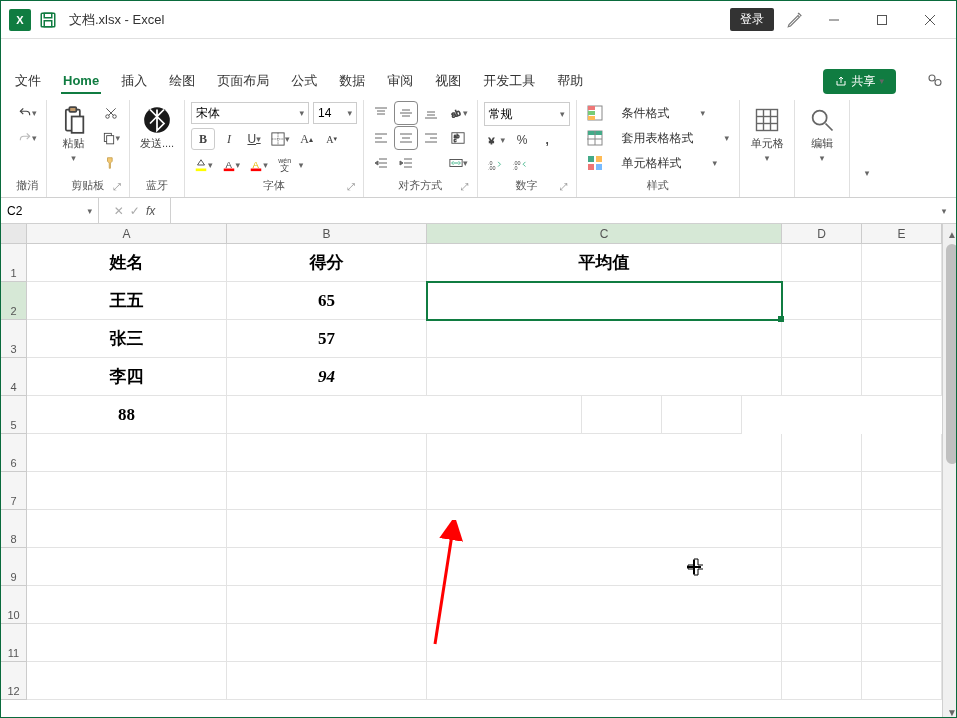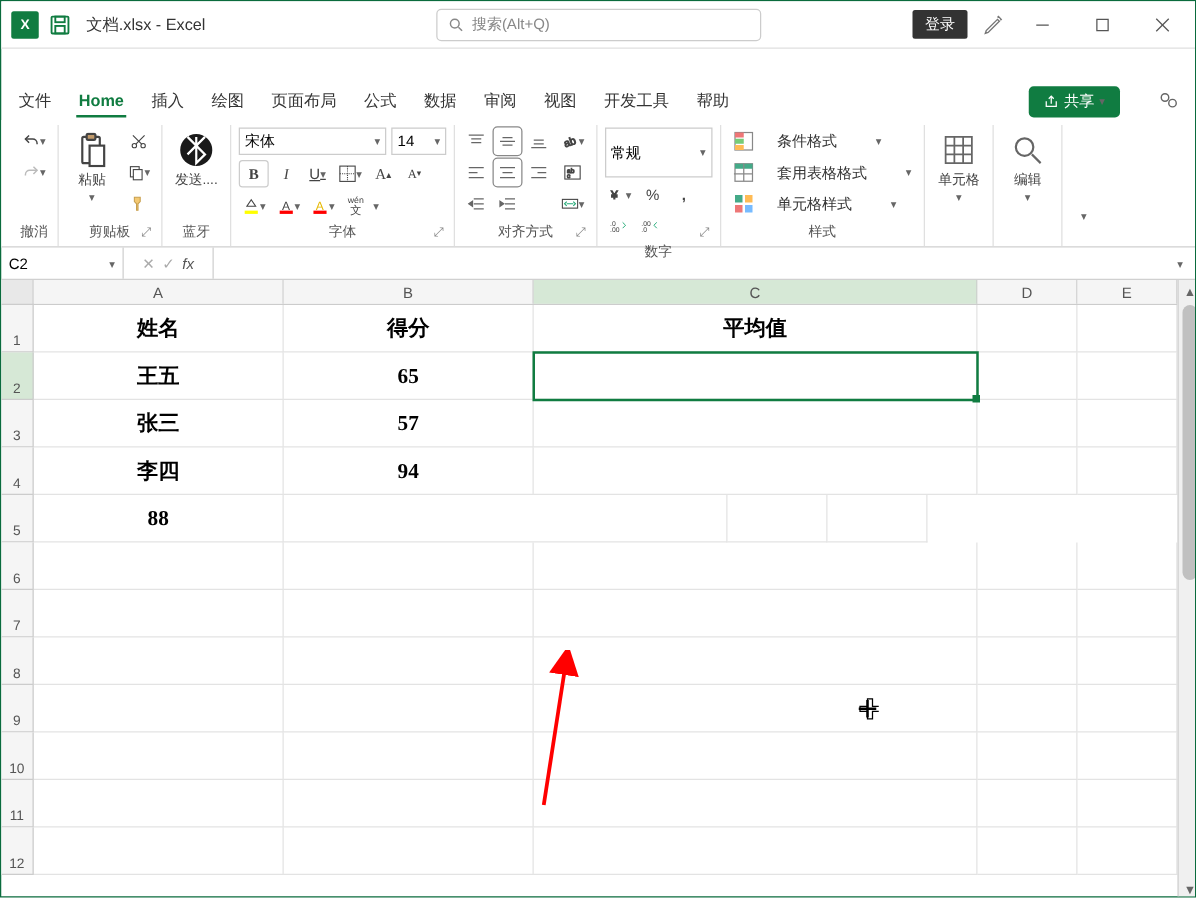--- a/index.html
+++ b/index.html
@@ -37,21 +37,21 @@
 .rb-btn svg { width: 14px; height: 14px; }
 .rb-big { width: 42px; display: flex; flex-direction: column; align-items: center; gap: 2px; font-size: 11px; color: #444; cursor: pointer; padding: 4px 2px; border-radius: 4px; }
 .rb-big svg { width: 28px; height: 28px; }
 .rb-big .caret { font-size: 9px; color: #666; }
 
 .font-row { display: flex; gap: 4px; align-items: flex-start; }
 .font-select { width: 118px; height: 22px; border: 1px solid #ccc; font-size: 12px; padding: 0 4px; display: flex; align-items: center; justify-content: space-between; background: #fff; }
 .size-select { width: 44px; height: 22px; border: 1px solid #ccc; font-size: 12px; padding: 0 4px; display: flex; align-items: center; justify-content: space-between; background: #fff; }
 .caret-sm { font-size: 9px; color: #666; }
 
-.numfmt-select { width: 86px; height: 40px; border: 1px solid #ccc; font-size: 12px; padding: 0 4px; display: flex; align-items: center; justify-content: space-between; background: #fff; }
+.numfmt-select { width: 86px; height: 24px; border: 1px solid #ccc; font-size: 12px; padding: 0 4px; display: flex; align-items: center; justify-content: space-between; background: #fff; }
 
 .styles-col .rb-line { display: flex; align-items: center; gap: 19px; font-size: 12px; color: #333; height: 22px; cursor: pointer; padding: 0 4px; }
 .styles-col .rb-line svg { width: 16px; height: 16px; }
 .styles-col .rb-line .caret-sm { margin-left: 12px; }
 
 
 .fx-bar { height: 26px; border-bottom: 1px solid #d0d0d0; display: flex; align-items: stretch; }
 .name-box { width: 98px; border-right: 1px solid #d0d0d0; display: flex; align-items: center; padding: 0 6px; font-size: 12px; justify-content: space-between; }
 .fx-ctrls { width: 72px; display: flex; align-items: center; justify-content: center; gap: 6px; color: #aaa; font-size: 12px; border-right: 1px solid #d0d0d0; }
 .fx-ctrls .fx { font-style: italic; color: #555; }
@@ -91,27 +91,20 @@
 <body>
 
 <div class="titlebar">
   <div class="app-icon">X</div>
   <svg class="save-icon" viewBox="0 0 24 24" fill="none" stroke="#107c41" stroke-width="2">
       <rect x="3" y="3" width="18" height="18" rx="1"></rect>
       <rect x="7" y="3" width="10" height="6"></rect>
       <rect x="7" y="13" width="10" height="8"></rect>
     </svg>
   <span class="doc-title">文档.xlsx  -  Excel</span>
-  <div class="search-box">
-    <svg viewBox="0 0 24 24" fill="none" stroke="#888" stroke-width="2">
-        <circle cx="10" cy="10" r="6"></circle>
-        <line x1="15" y1="15" x2="20" y2="20"></line>
-      </svg>
-    <span>搜索(Alt+Q)</span>
-  </div>
   <div class="right-controls">
     <span class="login-btn">登录</span>
     <svg width="18" height="18" viewBox="0 0 24 24" fill="none" stroke="#777" stroke-width="1.5">
         <path d="M3 21l3-1 12-12-2-2L4 18l-1 3z"></path>
         <path d="M16 4l1-1 3 3-1 1"></path>
       </svg>
     <div class="win-btn">
         <svg viewBox="0 0 12 12">
           <line x1="1" y1="6" x2="11" y2="6" stroke="#555" stroke-width="1"></line>
         </svg>
@@ -557,21 +550,21 @@
           <div class="row-h">3</div>
           <div class="cell" style="width: 200px;">张三</div>
           <div class="cell" style="width: 200px;">57</div>
           <div class="cell" style="width: 355px;"></div>
           <div class="cell" style="width: 80px;"></div>
           <div class="cell" style="width: 80px;"></div>
         </div>
         <div class="row">
           <div class="row-h">4</div>
           <div class="cell" style="width: 200px;">李四</div>
-          <div class="cell" style="width: 200px;">94</div>
+          <div class="cell" style="width: 200px; font-style: italic;">94</div>
           <div class="cell" style="width: 355px;"></div>
           <div class="cell" style="width: 80px;"></div>
           <div class="cell" style="width: 80px;"></div>
         </div>
         <div class="row">
           <div class="row-h">5</div>
           <div class="cell" style="width: 200px;">88</div>
           <div class="cell" style="width: 355px;"></div>
           <div class="cell" style="width: 80px;"></div>
           <div class="cell" style="width: 80px;"></div>

